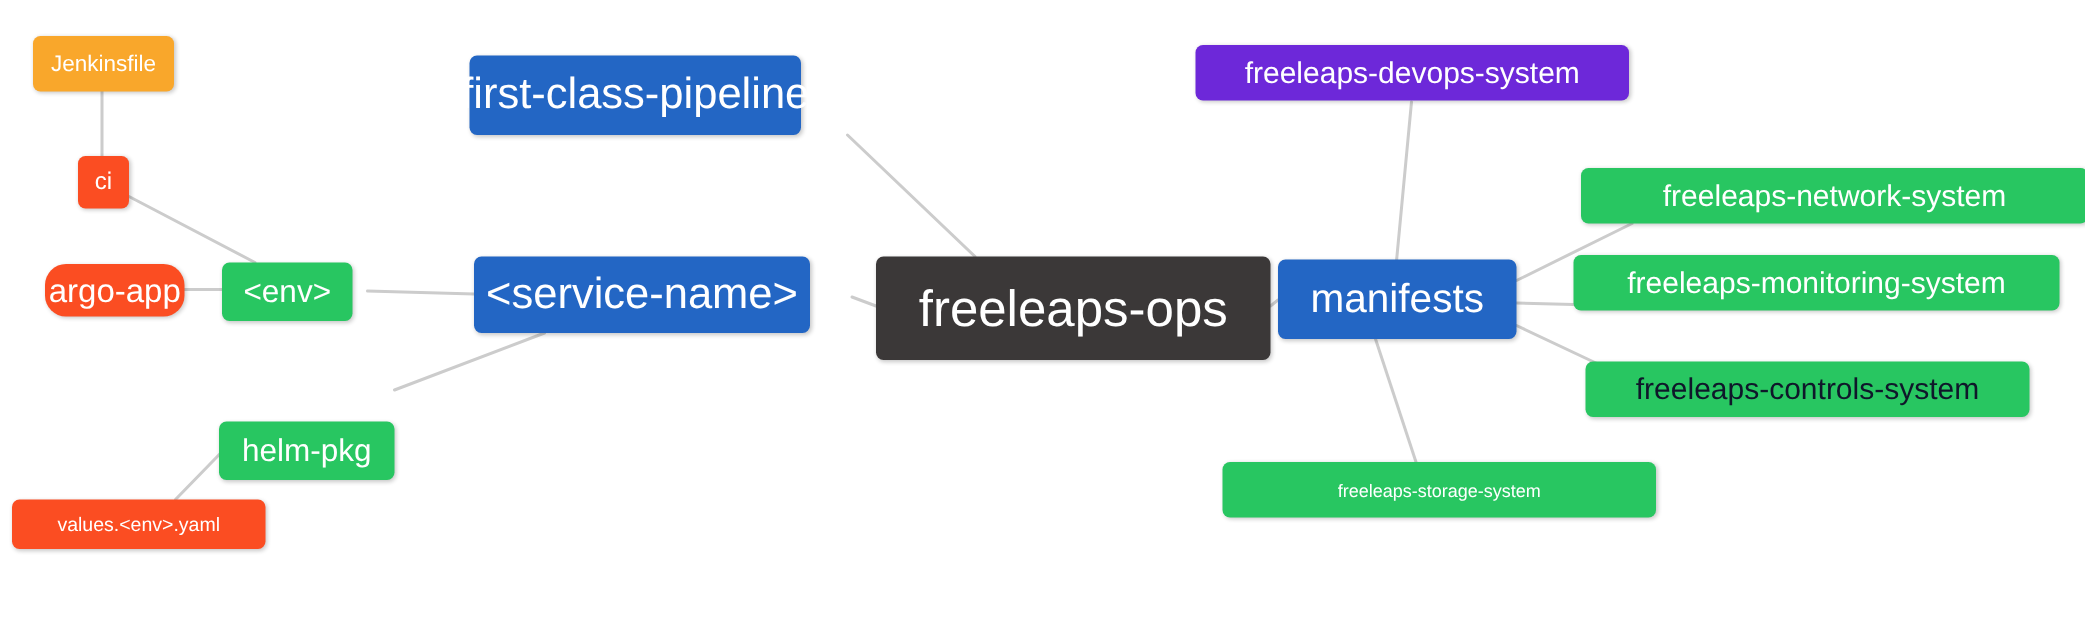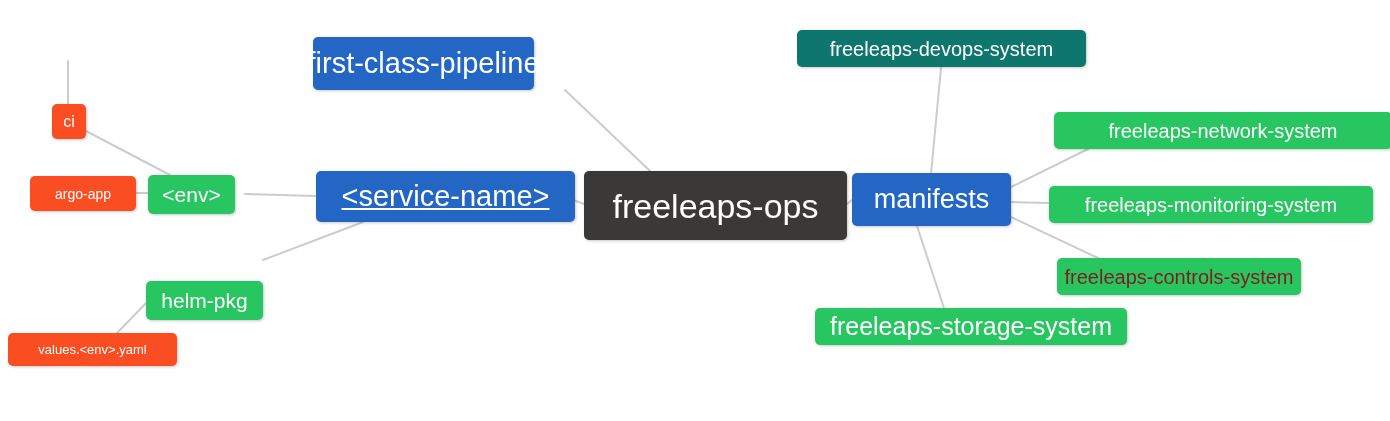--- a/index.html
+++ b/index.html
@@ -56,28 +56,29 @@
       <line x1="565" y1="90" x2="650" y2="171" stroke="#cccccc" stroke-width="2" stroke-linecap="round"></line>
       <line x1="568" y1="198" x2="584" y2="204" stroke="#cccccc" stroke-width="2" stroke-linecap="round"></line>
       <line x1="847" y1="204" x2="852" y2="200" stroke="#cccccc" stroke-width="2" stroke-linecap="round"></line>
       <line x1="941" y1="68" x2="931" y2="174" stroke="#cccccc" stroke-width="2" stroke-linecap="round"></line>
       <line x1="1011" y1="187" x2="1088" y2="149" stroke="#cccccc" stroke-width="2" stroke-linecap="round"></line>
       <line x1="1011" y1="202" x2="1049" y2="203" stroke="#cccccc" stroke-width="2" stroke-linecap="round"></line>
       <line x1="1011" y1="217" x2="1100" y2="259" stroke="#cccccc" stroke-width="2" stroke-linecap="round"></line>
       <line x1="917" y1="226" x2="944" y2="308" stroke="#cccccc" stroke-width="2" stroke-linecap="round"></line>
     </svg>
   <div id="node-layer">
+      <div class="mm-node" style="left: 22px; top: 24px; width: 94px; height: 37px; font-size: 15px; background: rgb(249, 167, 43); color: rgb(255, 255, 255);">Jenkinsfile</div>
       <div class="mm-node" style="left: 52px; top: 104px; width: 34px; height: 35px; font-size: 16px; background: rgb(251, 77, 34); color: rgb(255, 255, 255);">ci</div>
-      <div class="mm-node" style="left: 30px; top: 176px; width: 106px; height: 35px; font-size: 14px; background: rgb(251, 77, 34); color: rgb(255, 255, 255);">argo-app</div>
+      <div class="mm-node" style="left: 30px; top: 176px; width: 93px; height: 35px; font-size: 22px; background: rgb(251, 77, 34); color: rgb(255, 255, 255); border-radius: 14px;">argo-app</div>
       <div class="mm-node" style="left: 148px; top: 175px; width: 87px; height: 39px; font-size: 21px; background: rgb(40, 198, 97); color: rgb(255, 255, 255);">&lt;env&gt;</div>
       <div class="mm-node" style="left: 146px; top: 257px; width: 117px; height: 39px; font-size: 21px; background: rgb(40, 198, 97); color: rgb(255, 255, 255); margin-top: 24px;">helm-pkg</div>
       <div class="mm-node" style="left: 8px; top: 333px; width: 169px; height: 33px; font-size: 13px; background: rgb(251, 77, 34); color: rgb(255, 255, 255);">values.&lt;env&gt;.yaml</div>
       <div class="mm-node" style="left: 313px; top: 37px; width: 221px; height: 53px; font-size: 29px; background: rgb(35, 102, 196); color: rgb(255, 255, 255);">first-class-pipeline</div>
-      <div class="mm-node" style="left: 316px; top: 171px; width: 259px; height: 51px; font-size: 29px; background: rgb(35, 102, 196); color: rgb(255, 255, 255); text-decoration: underline;">&lt;service-name&gt;</div>
+      <div class="mm-node" style="left: 316px; top: 171px; width: 224px; height: 51px; font-size: 29px; background: rgb(35, 102, 196); color: rgb(255, 255, 255);">&lt;service-name&gt;</div>
       <div class="mm-node" style="left: 852px; top: 173px; width: 159px; height: 53px; font-size: 27px; background: rgb(35, 102, 196); color: rgb(255, 255, 255);">manifests</div>
       <div class="mm-node" style="left: 584px; top: 171px; width: 263px; height: 69px; font-size: 34px; background: rgb(59, 56, 56); color: rgb(255, 255, 255);">freeleaps-ops</div>
-      <div class="mm-node" style="left: 797px; top: 30px; width: 289px; height: 37px; font-size: 20px; background: #0f766e; color: rgb(255, 255, 255);">freeleaps-devops-system</div>
+      <div class="mm-node" style="left: 797px; top: 30px; width: 289px; height: 37px; font-size: 20px; background: #6d28d9; color: rgb(255, 255, 255);">freeleaps-devops-system</div>
       <div class="mm-node" style="left: 1054px; top: 112px; width: 338px; height: 37px; font-size: 20px; background: rgb(40, 198, 97); color: rgb(255, 255, 255);">freeleaps-network-system</div>
-      <div class="mm-node" style="left: 1049px; top: 186px; width: 324px; height: 37px; font-size: 20px; background: rgb(40, 198, 97); color: rgb(255, 255, 255);">freeleaps-monitoring-system</div>
-      <div class="mm-node" style="left: 1057px; top: 258px; width: 244px; height: 37px; font-size: 20px; background: rgb(40, 198, 97); color: #7f1d1d;">freeleaps-controls-system</div>
-      <div class="mm-node" style="left: 815px; top: 308px; width: 312px; height: 37px; font-size: 25px; background: rgb(40, 198, 97); color: rgb(255, 255, 255);">freeleaps-storage-system</div>
+      <div class="mm-node" style="left: 1049px; top: 170px; width: 324px; height: 37px; font-size: 20px; background: rgb(40, 198, 97); color: rgb(255, 255, 255);">freeleaps-monitoring-system</div>
+      <div class="mm-node" style="left: 1057px; top: 241px; width: 296px; height: 37px; font-size: 20px; background: rgb(40, 198, 97); color: #0f172a;">freeleaps-controls-system</div>
+      <div class="mm-node" style="left: 815px; top: 308px; width: 289px; height: 37px; font-size: 12px; background: rgb(40, 198, 97); color: rgb(255, 255, 255);">freeleaps-storage-system</div>
     </div>
 </div>
 
 </body></html>

